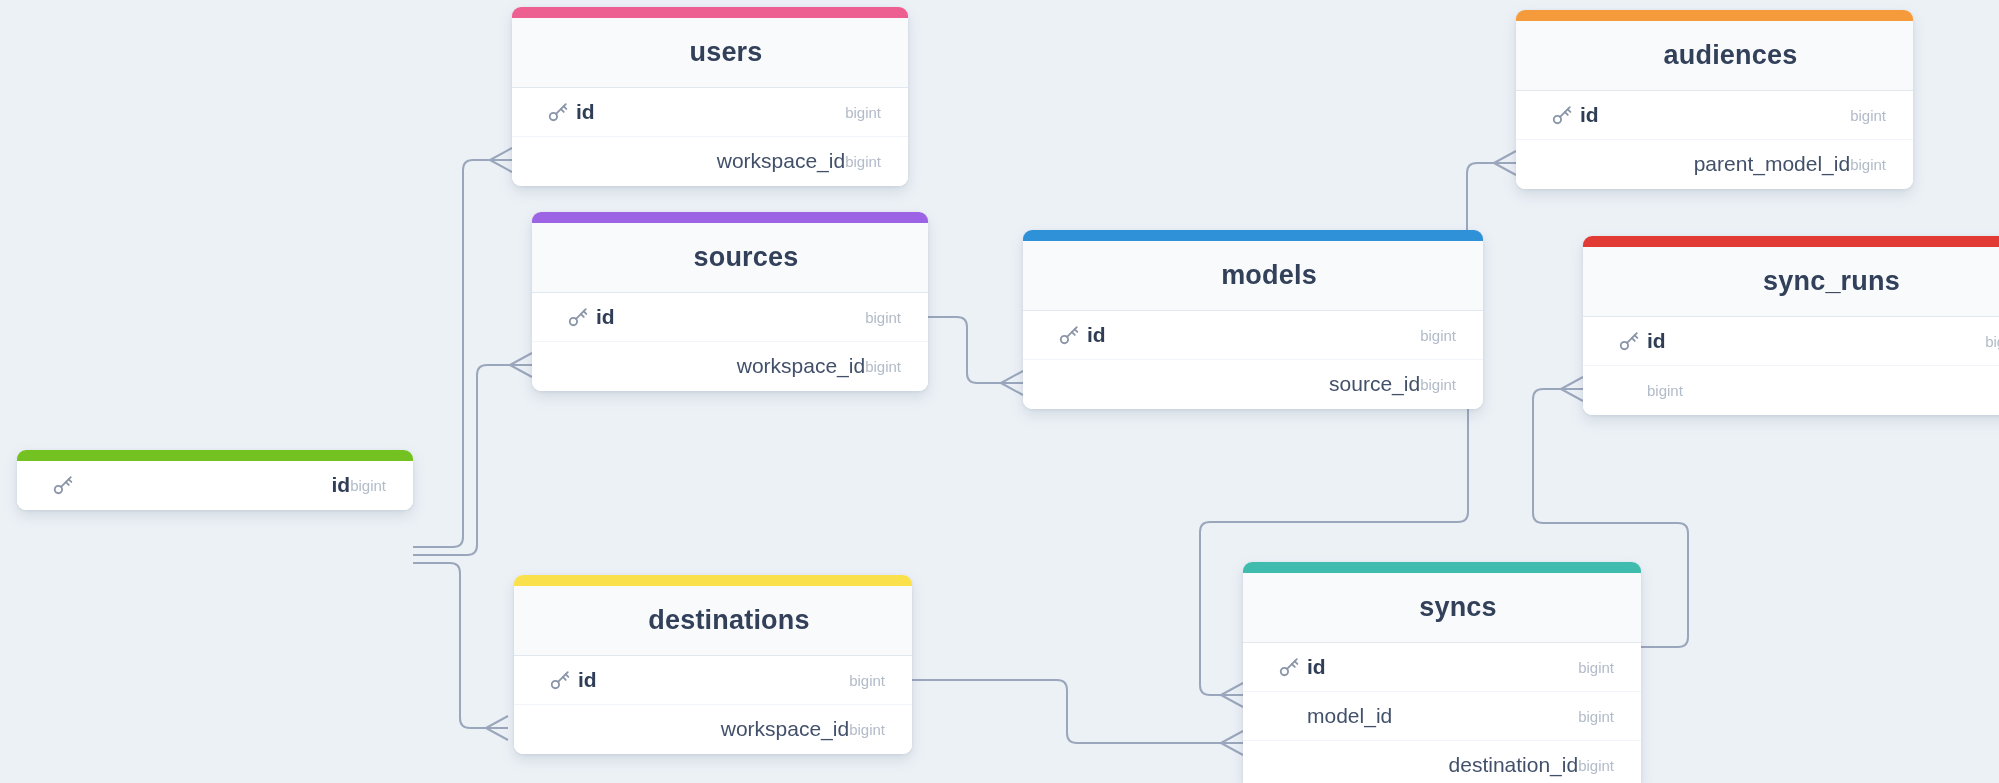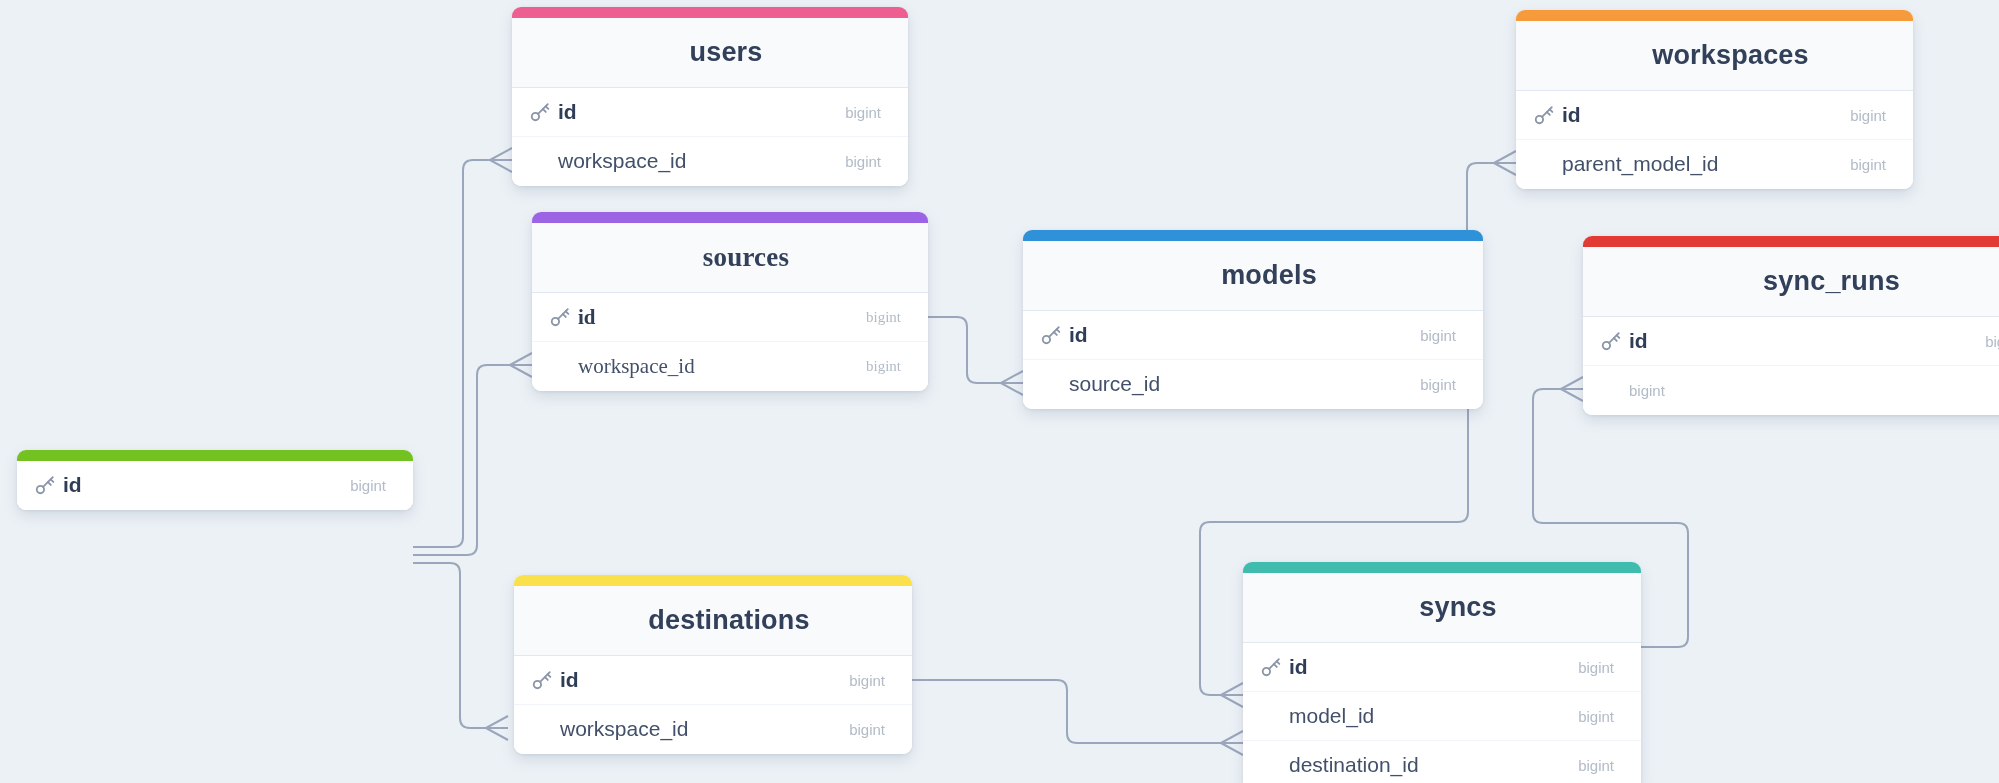--- a/index.html
+++ b/index.html
@@ -43,22 +43,23 @@
     font-weight: 600;
     color: #32405a;
     letter-spacing: 0.2px;
   }
   .table-rows { background: #ffffff; border-radius: 0 0 9px 9px; padding-bottom: 1px; }
   .field-row {
     height: 48px;
     display: flex; align-items: center;
     position: relative;
     border-bottom: 1px solid #f1f4f8;
-  }
-  .field-row:last-child { border-bottom: none; border-radius: 0 0 9px 9px; }
+    padding-left: 18px;
+  }
+  .field-row:last-child { border-bottom: none; border-radius: 0 0 9px 9px; text-align: right; }
   .key-slot {
     width: 29px;
     margin-left: 17px;
     display: flex; align-items: center;
     flex: 0 0 auto;
   }
   .key-icon { width: 22px; height: 22px; }
   .field-name {
     font-size: 21px;
     color: #42506a;
@@ -141,21 +142,21 @@
       </svg>
     </span>
     <span class="field-name">workspace_id</span>
     <span class="field-type" style="color: rgb(178, 187, 200);">bigint</span>
   </div>
         </div>
   </div>
       <div class="table-card" style="left: 1516px; top: 10px; width: 397px;">
     <div class="accent-bar" style="background: rgb(245, 155, 60);"></div>
     <div class="table-header">
-      <span class="table-title">workspaces</span>
+      <span class="table-title">audiences</span>
     </div>
     <div class="table-rows">
           <div class="field-row">
     <span class="key-slot">
       <svg class="key-icon" viewBox="0 0 24 24" fill="none" stroke="#8a95a8" stroke-width="2" stroke-linecap="round" stroke-linejoin="round" xmlns="http://www.w3.org/2000/svg">
         <circle cx="7" cy="17" r="4"></circle>
         <path d="M9.9 14.1 L20.5 3.5"></path>
         <path d="M15.2 8.8 l3.1 3.1"></path>
         <path d="M18.2 5.8 l2.9 2.9"></path>
       </svg>
@@ -170,21 +171,21 @@
         <path d="M9.9 14.1 L20.5 3.5"></path>
         <path d="M15.2 8.8 l3.1 3.1"></path>
         <path d="M18.2 5.8 l2.9 2.9"></path>
       </svg>
     </span>
     <span class="field-name">parent_model_id</span>
     <span class="field-type" style="color: rgb(178, 187, 200);">bigint</span>
   </div>
         </div>
   </div>
-      <div class="table-card" style="left: 532px; top: 212px; width: 396px; font-family: Liberation Serif, serif;">
+      <div class="table-card" style="left: 532px; top: 212px; width: 396px;">
     <div class="accent-bar" style="background: rgb(156, 100, 228);"></div>
     <div class="table-header">
       <span class="table-title">sources</span>
     </div>
     <div class="table-rows">
           <div class="field-row">
     <span class="key-slot">
       <svg class="key-icon" viewBox="0 0 24 24" fill="none" stroke="#8a95a8" stroke-width="2" stroke-linecap="round" stroke-linejoin="round" xmlns="http://www.w3.org/2000/svg">
         <circle cx="7" cy="17" r="4"></circle>
         <path d="M9.9 14.1 L20.5 3.5"></path>

